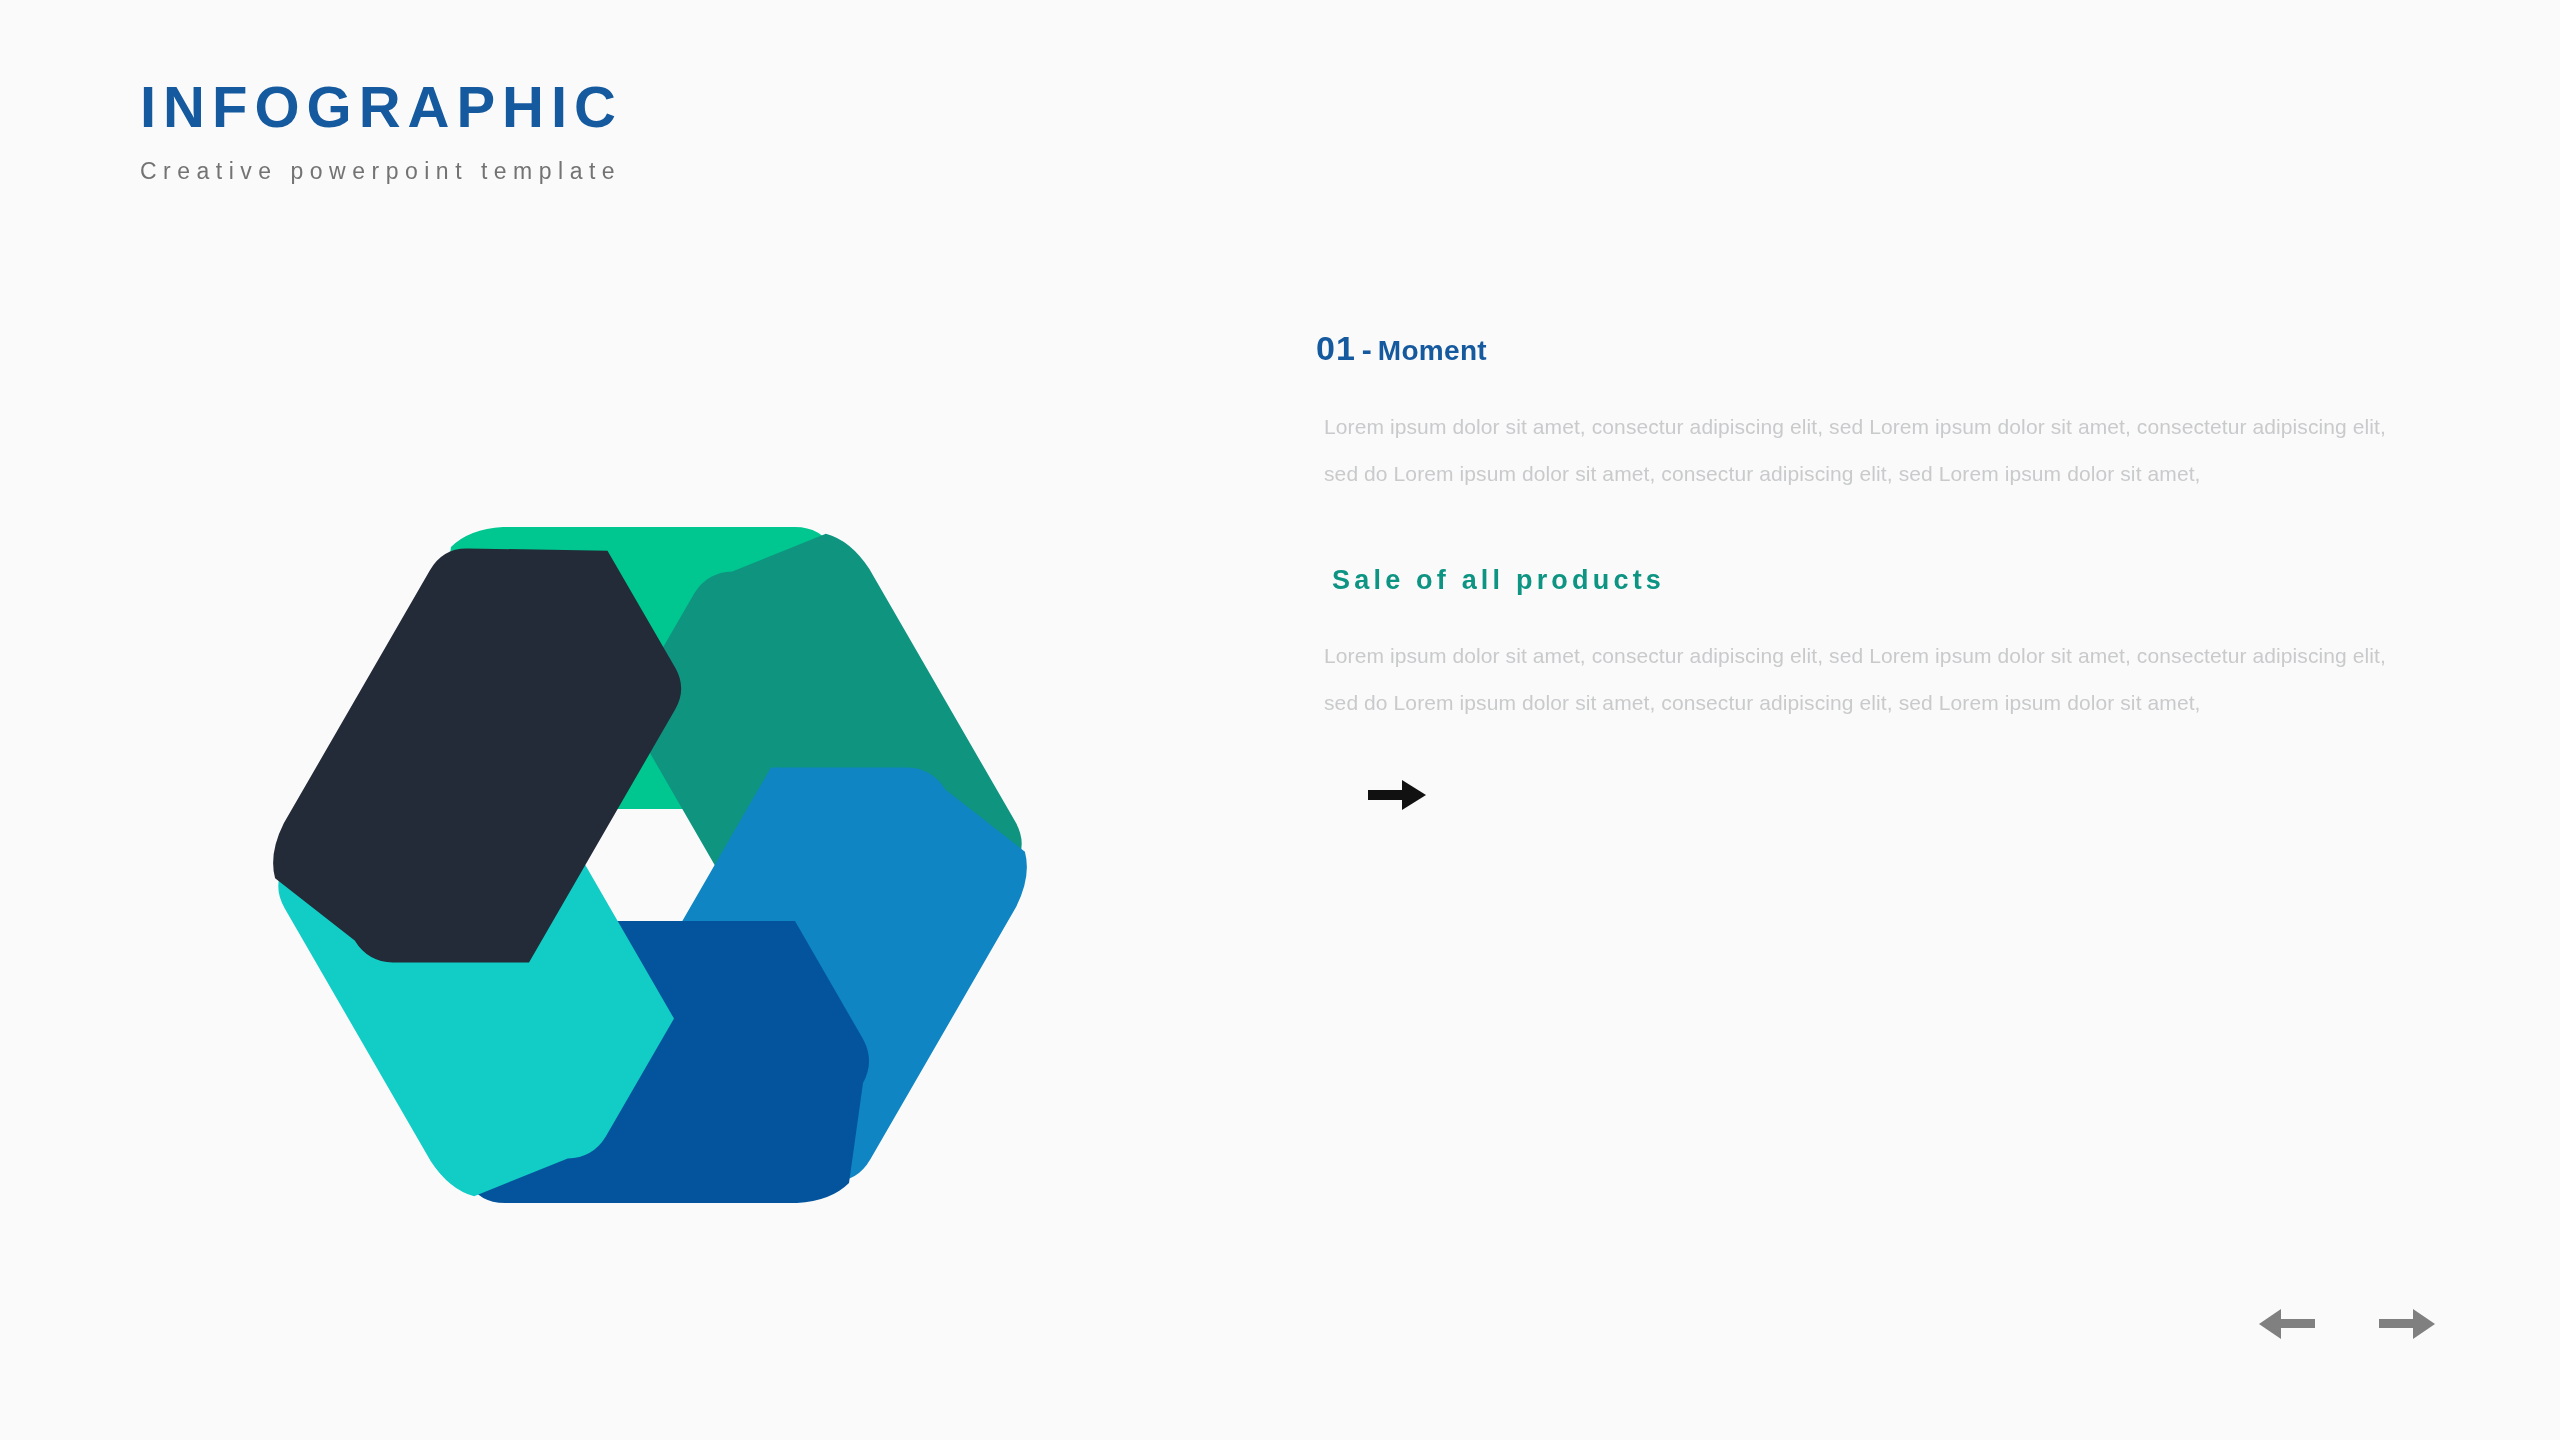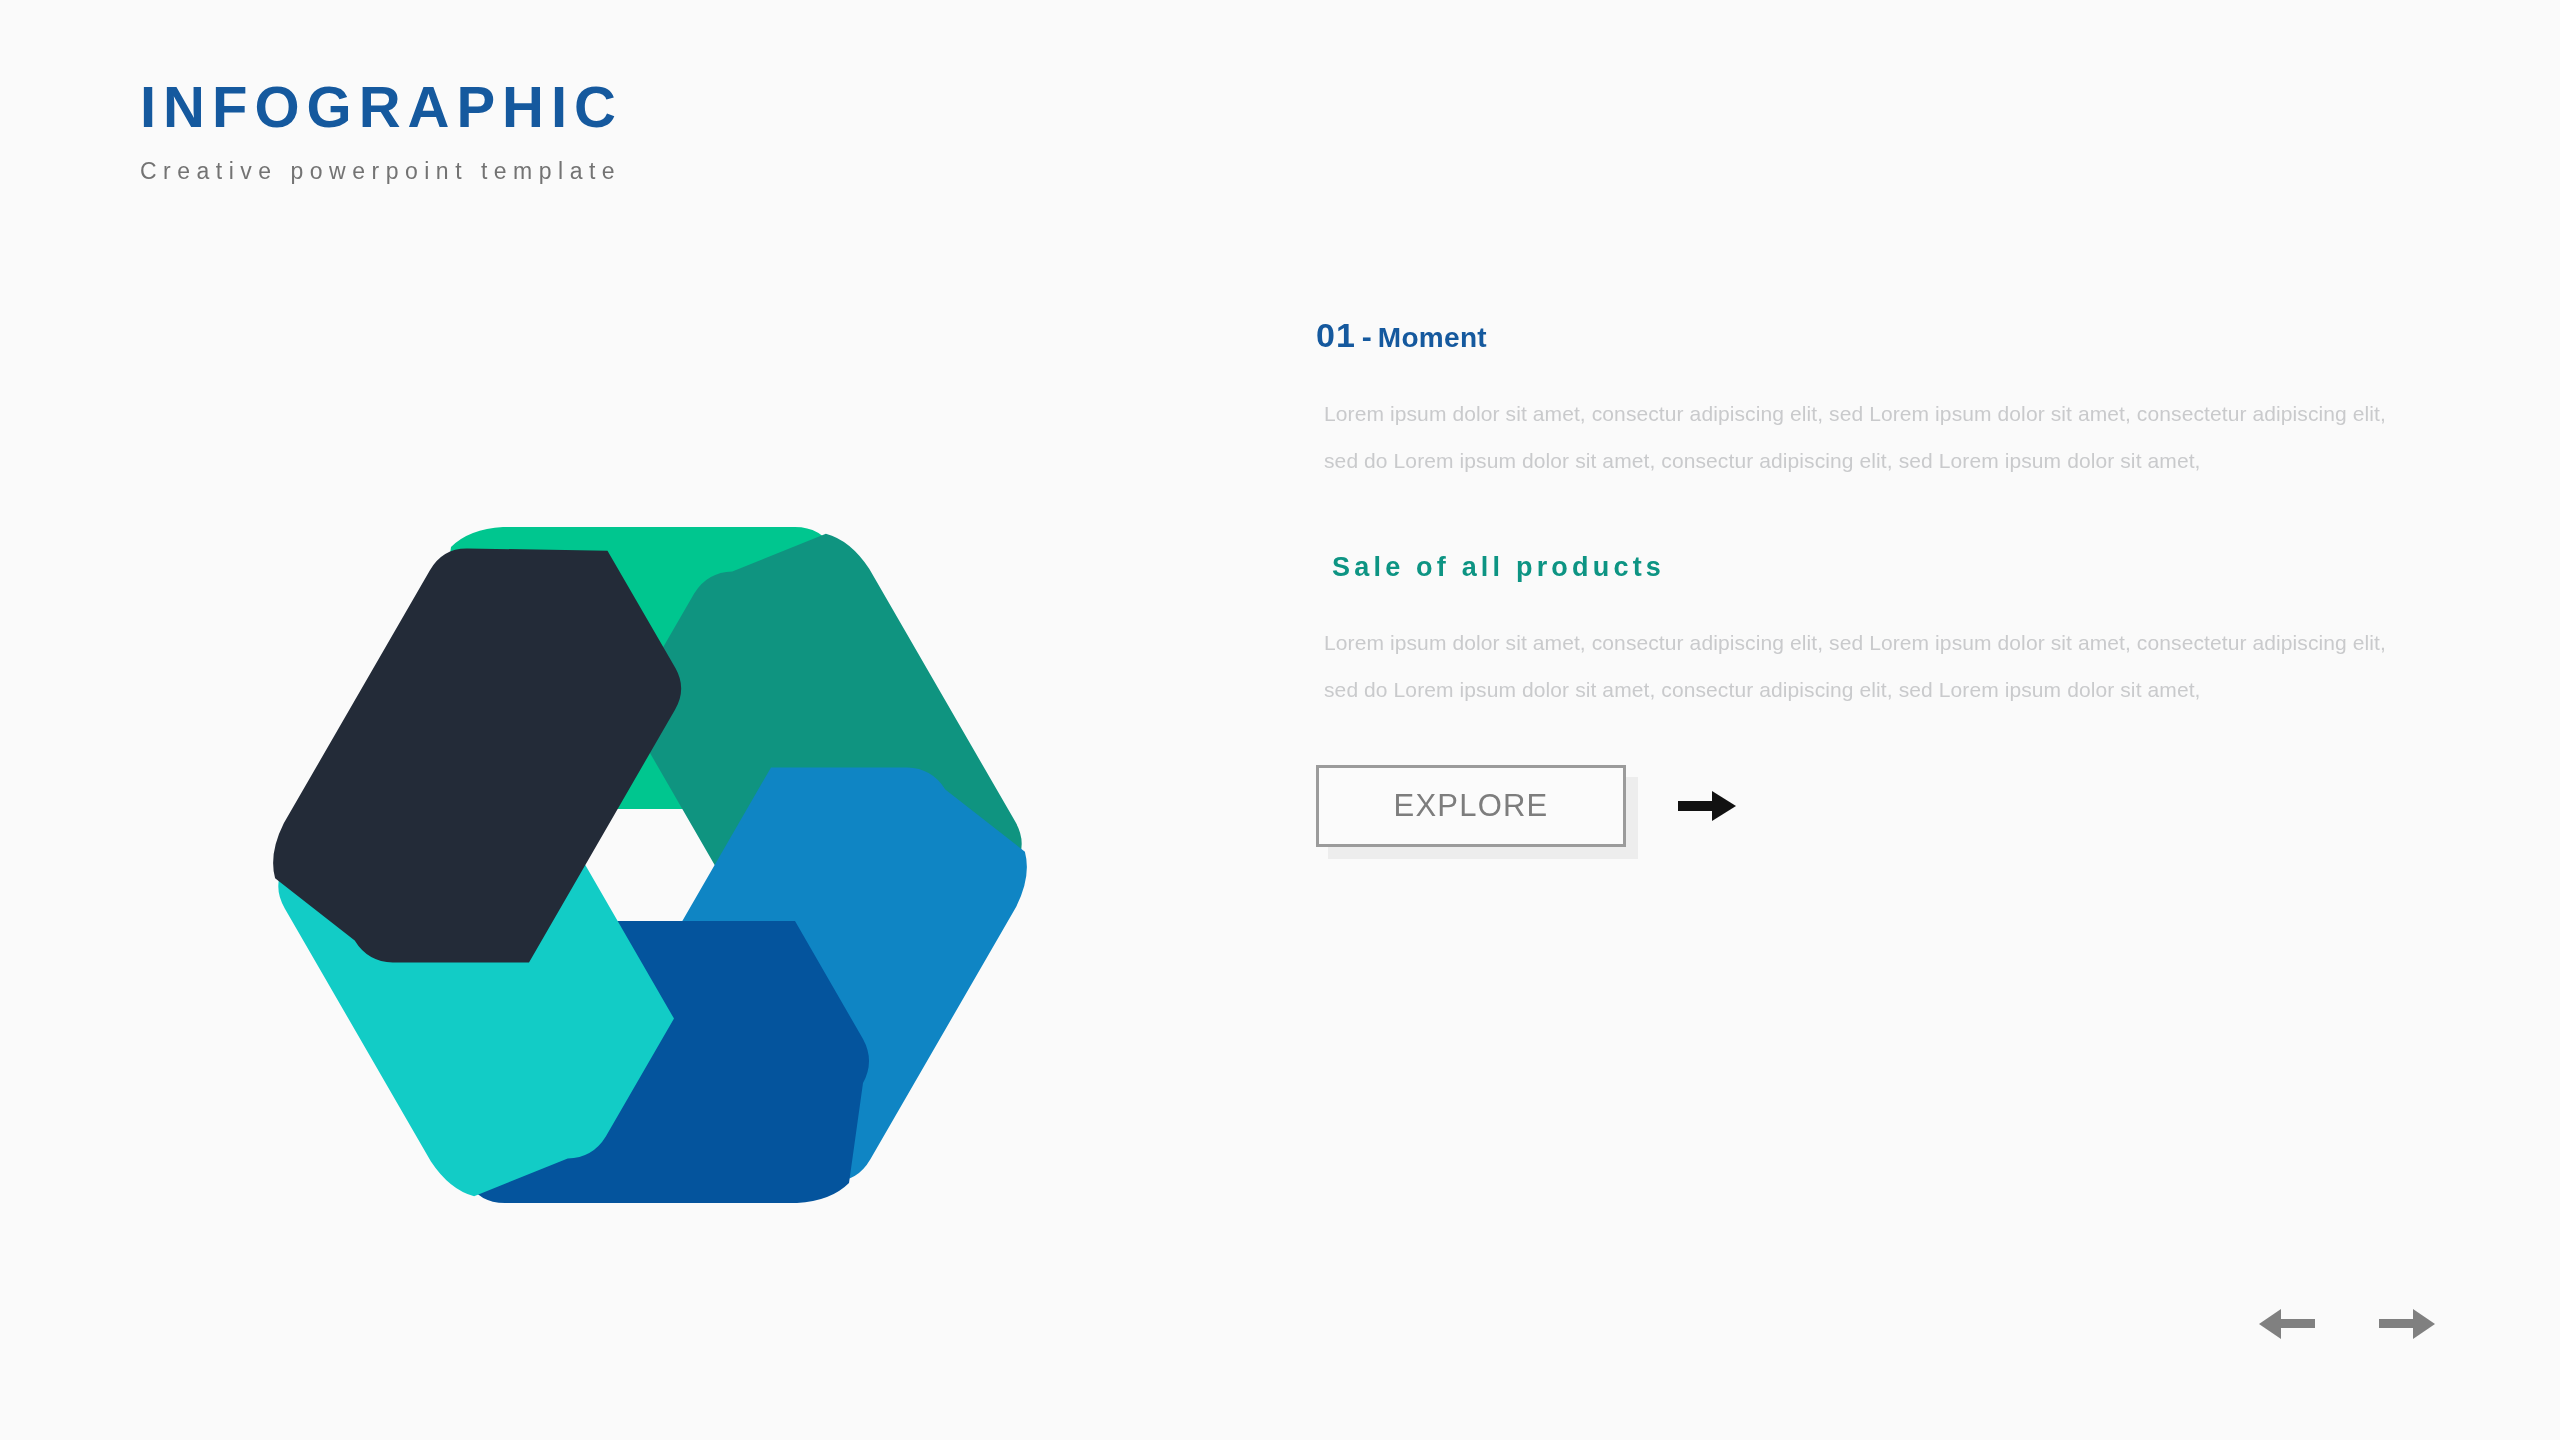--- a/index.html
+++ b/index.html
@@ -51,21 +51,21 @@
   .diagram svg {
     display: block;
     width: 100%;
     height: 100%;
   }
 
   
   .content {
     position: absolute;
     left: 1316px;
-    top: 318px;
+    top: 331px;
     width: 1110px;
   }
   .step-heading {
     margin: 0;
     font-size: 0;
     line-height: 1;
     white-space: nowrap;
   }
   .step-num {
     font-size: 34px;
@@ -246,24 +246,20 @@
   </div>
 
   <p class="paragraph para-one">Lorem ipsum dolor sit amet, consectur adipiscing elit, sed Lorem ipsum dolor sit amet, consectetur adipiscing elit, sed do Lorem ipsum dolor sit amet, consectur adipiscing elit, sed Lorem ipsum dolor sit amet,</p>
 
 
   <h2 class="sale-heading">Sale of all products</h2>
 
   <p class="paragraph para-two">Lorem ipsum dolor sit amet, consectur adipiscing elit, sed Lorem ipsum dolor sit amet, consectetur adipiscing elit, sed do Lorem ipsum dolor sit amet, consectur adipiscing elit, sed Lorem ipsum dolor sit amet,</p>
 
   <div class="cta-row">
-    <div class="explore-wrap">
-      <div class="explore-shadow"></div>
-      <button class="explore-btn">EXPLORE</button>
-    </div>
     <span class="cta-arrow">
       <svg width="58" height="34" viewBox="0 0 58 34" xmlns="http://www.w3.org/2000/svg">
         <rect x="0" y="12" width="40" height="10" fill="#111111"></rect>
         <polygon points="34,2 58,17 34,32" fill="#111111"></polygon>
       </svg>
     </span>
   </div>
 
 </div>
 

